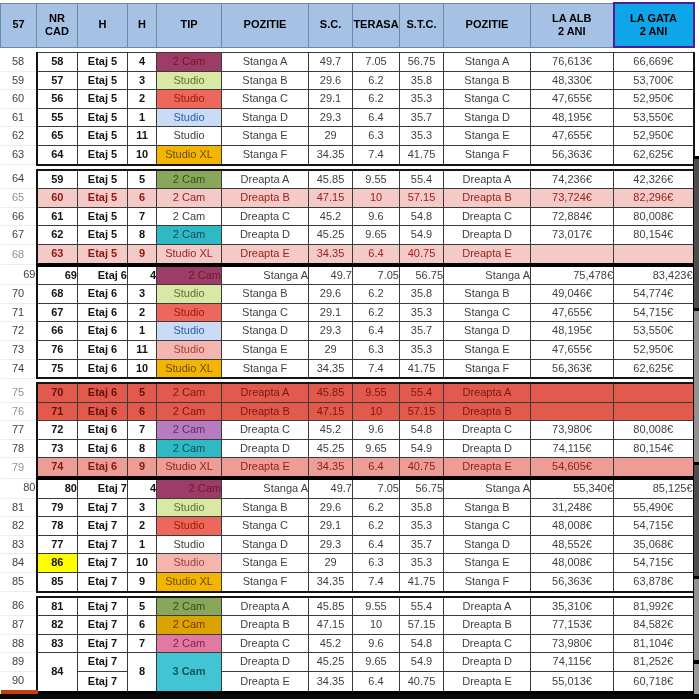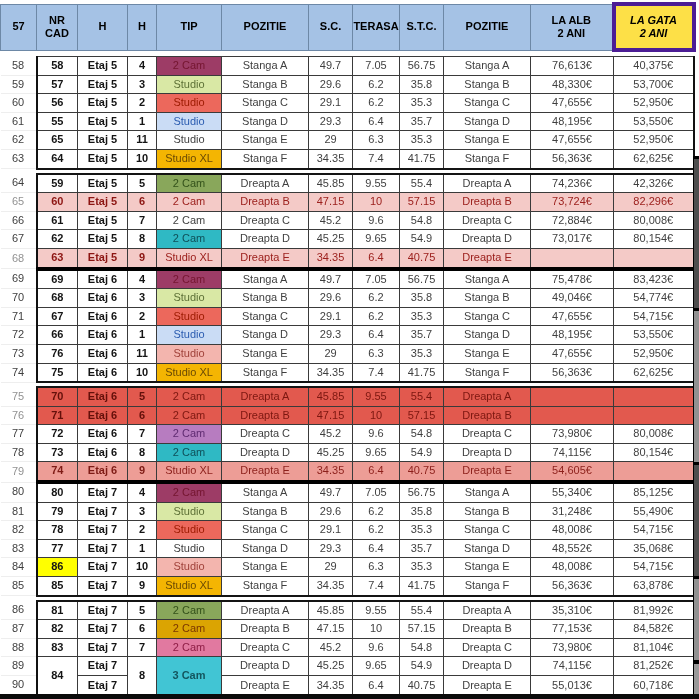--- a/index.html
+++ b/index.html
@@ -2,21 +2,21 @@
 <html><head>
 <meta charset="utf-8">
 <style>
   html,body{margin:0;padding:0;}
   body{width:699px;height:699px;background:#fff;font-family:"Liberation Sans",sans-serif;position:relative;overflow:hidden;}
   #view{position:absolute;left:0;top:0;width:681px;height:699px;}
   table{border-collapse:collapse;table-layout:fixed;width:693px;margin-top:2px;}
   td,th{padding:0;margin:0;text-align:center;vertical-align:middle;overflow:hidden;white-space:nowrap;}
   
   tr.head th{height:42px;background:#a5c2e5;border:1px solid #6d88a6;font-size:11px;font-weight:bold;color:#000;white-space:pre-line;line-height:1.2;}
-  tr.head th.gata{background:#fde047;border:4px solid #4c1d95;font-style:italic;}
+  tr.head th.gata{background:#0ea5e9;border:2px solid #4c1d95;}
   th.rn,td.rn{background:#ffffff;border:none;border-bottom:1px solid #eeeeee;color:#929292;font-size:9px;font-weight:normal;}
   
   tr.hgap td{height:4px;border:none;line-height:4px;font-size:1px;}
   
   tr.data td{border:1px solid #3a3a3a;height:17.6px;font-size:11px;color:#3f3f3f;line-height:17.6px;background:#fff;}
   tr.data td.rn{border:none;border-bottom:1px solid #eeeeee;background:#fff;}
   tr.data td.b{font-weight:bold;color:#141414;}
   tr.data td.cadc{border-left:2px solid #111;}
   tr.data td.gatac{border-right:2px solid #111;}
   td.y{background:#ffff00 !important;}
@@ -36,21 +36,21 @@
   
   tr.r-pink td{background:#f4cac7;color:#9c201d;}
   tr.r-pink td.b{color:#8c1512;}
   tr.r-red td{background:#e2594e;color:#7c1710;}
   tr.r-red td.b{color:#64100a;}
   tr.r-salmon td{background:#ed9d96;color:#8c1f1a;}
   tr.r-salmon td.b{color:#7e1b15;}
   tr.r-pink td.rn,tr.r-red td.rn,tr.r-salmon td.rn{background:#fff;color:#929292;}
   
   tr.spacer td{height:3px;border:none;line-height:3px;font-size:1px;background:#fff;}
-  tr.thick td{border-top:4px solid #000;}
+  tr.thick td{border-top:4px solid #000;text-align:right;}
   tr.thick td.rn{border-top:none;}
   tr.bstart td{border-top:2px solid #141414;}
   tr.bstart td.rn{border-top:none;}
   tr.bend td{border-bottom:2px solid #141414;}
   tr.bend td.rn{border-bottom:1px solid #eeeeee;}
   tr.lastg td{border-bottom:3px solid #000;}
   tr.lastg td.rn{border-bottom:5px solid #c2410c;}
   td.bb3{border-bottom:3px solid #000 !important;}
   
   tr.foot td{border:1px solid #dcdcdc;height:18px;font-size:10.5px;color:#444;background:#fff;line-height:18px;}
@@ -106,21 +106,21 @@
           <td class="b cadc">58</td>
           <td class="b">Etaj 5</td>
           <td class="b">4</td>
           <td class="t-maroon">2 Cam</td>
           <td>Stanga A</td>
           <td>49.7</td>
           <td>7.05</td>
           <td>56.75</td>
           <td>Stanga A</td>
           <td>76,613€</td>
-          <td class="gatac">40,375€</td>
+          <td class="gatac">66,669€</td>
         </tr>
         <tr class="data">
           <td class="rn">59</td>
           <td class="b cadc">57</td>
           <td class="b">Etaj 5</td>
           <td class="b">3</td>
           <td class="t-green">Studio</td>
           <td>Stanga B</td>
           <td>29.6</td>
           <td>6.2</td>

